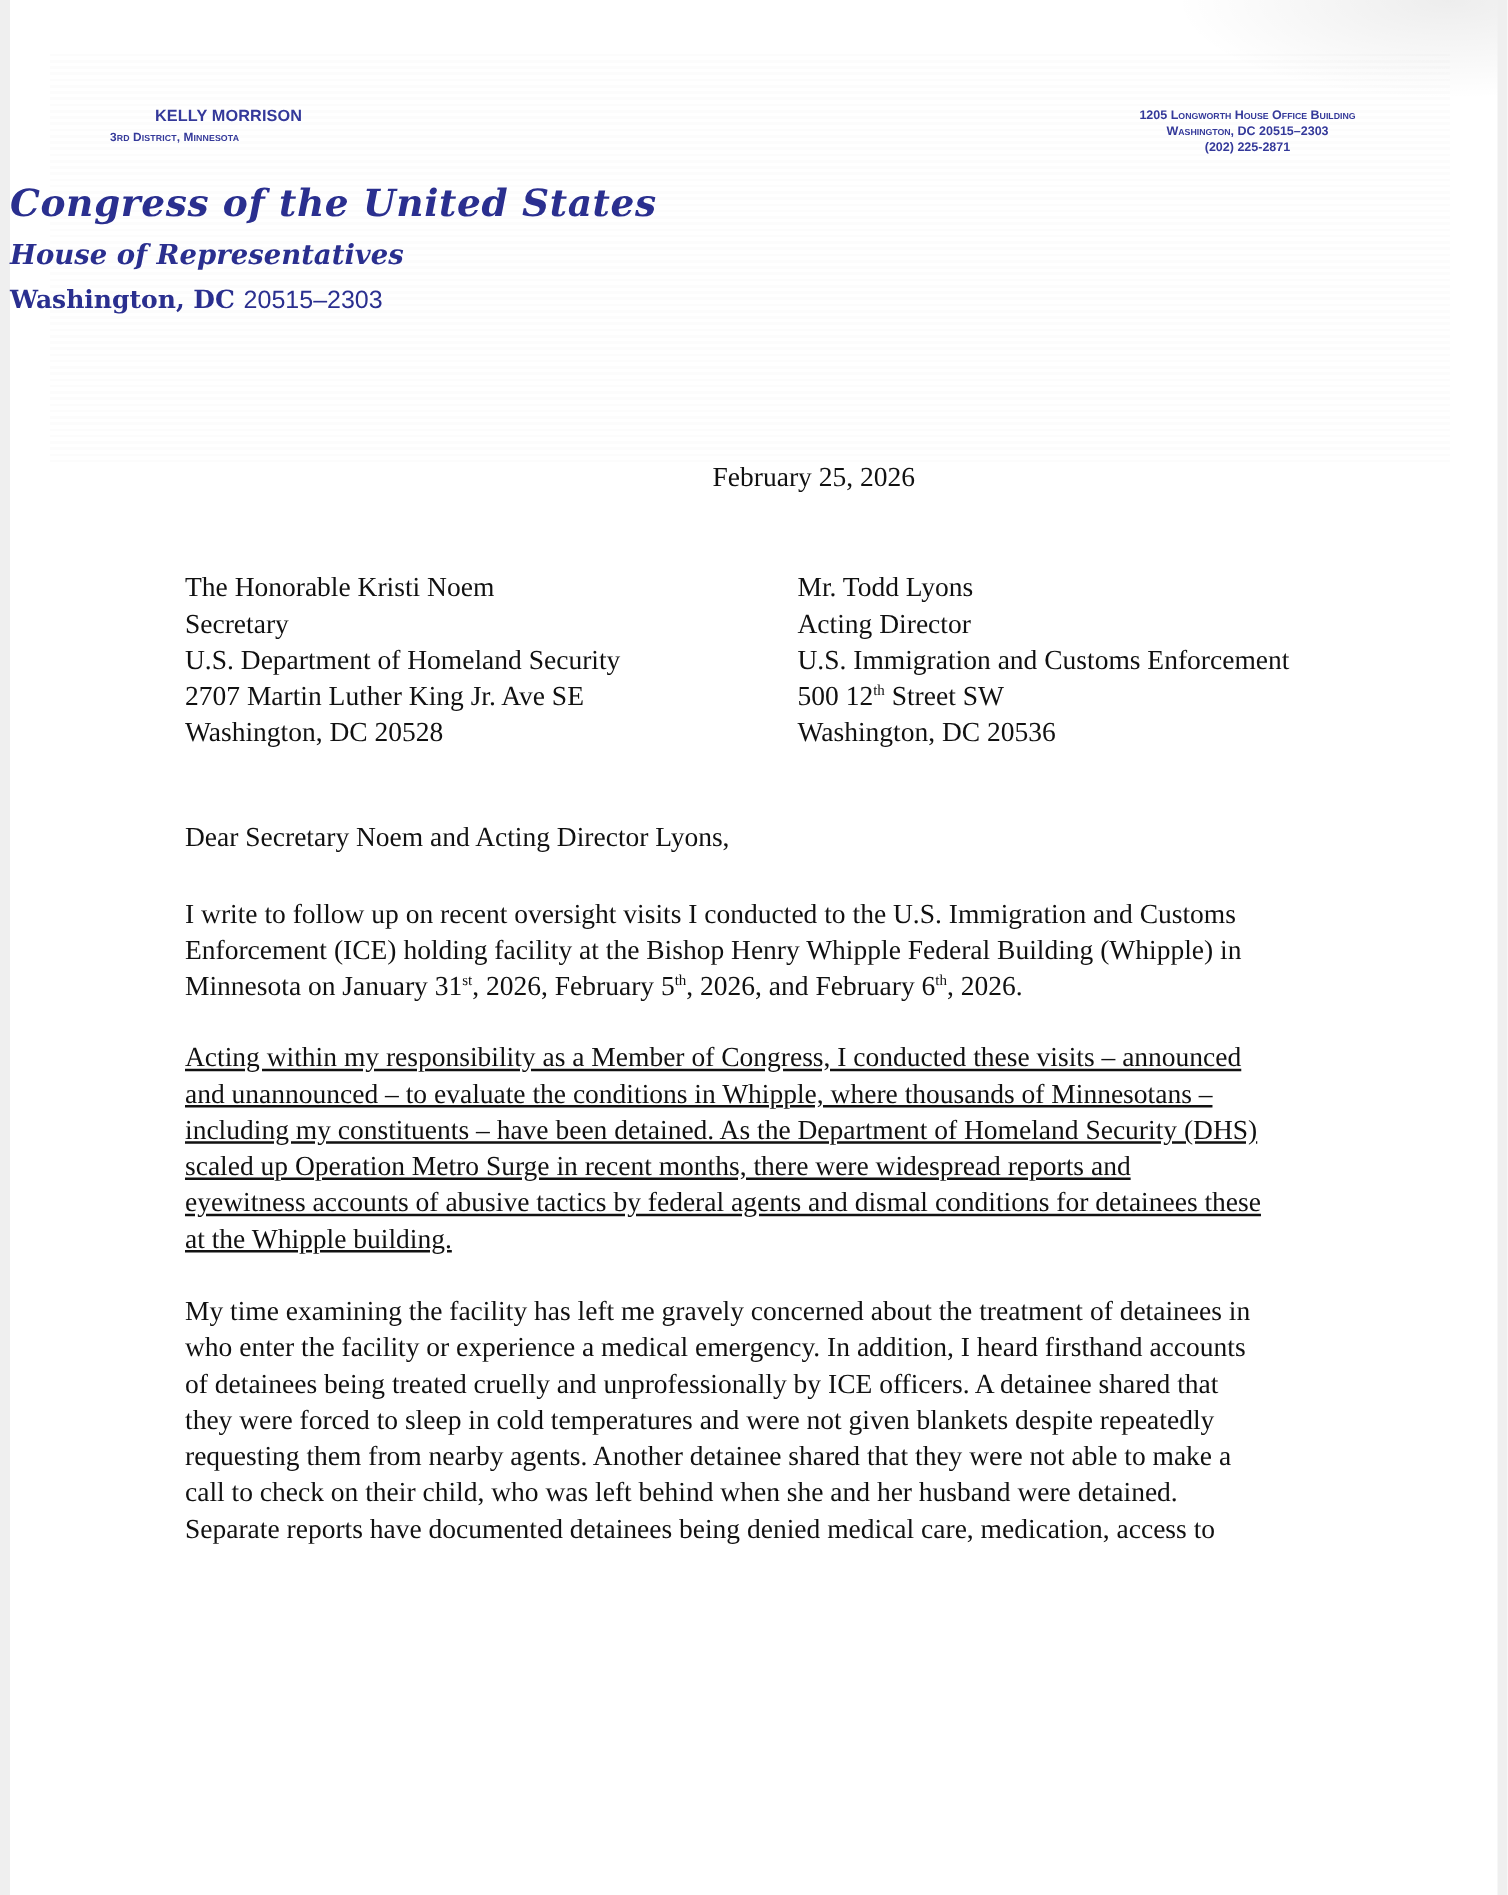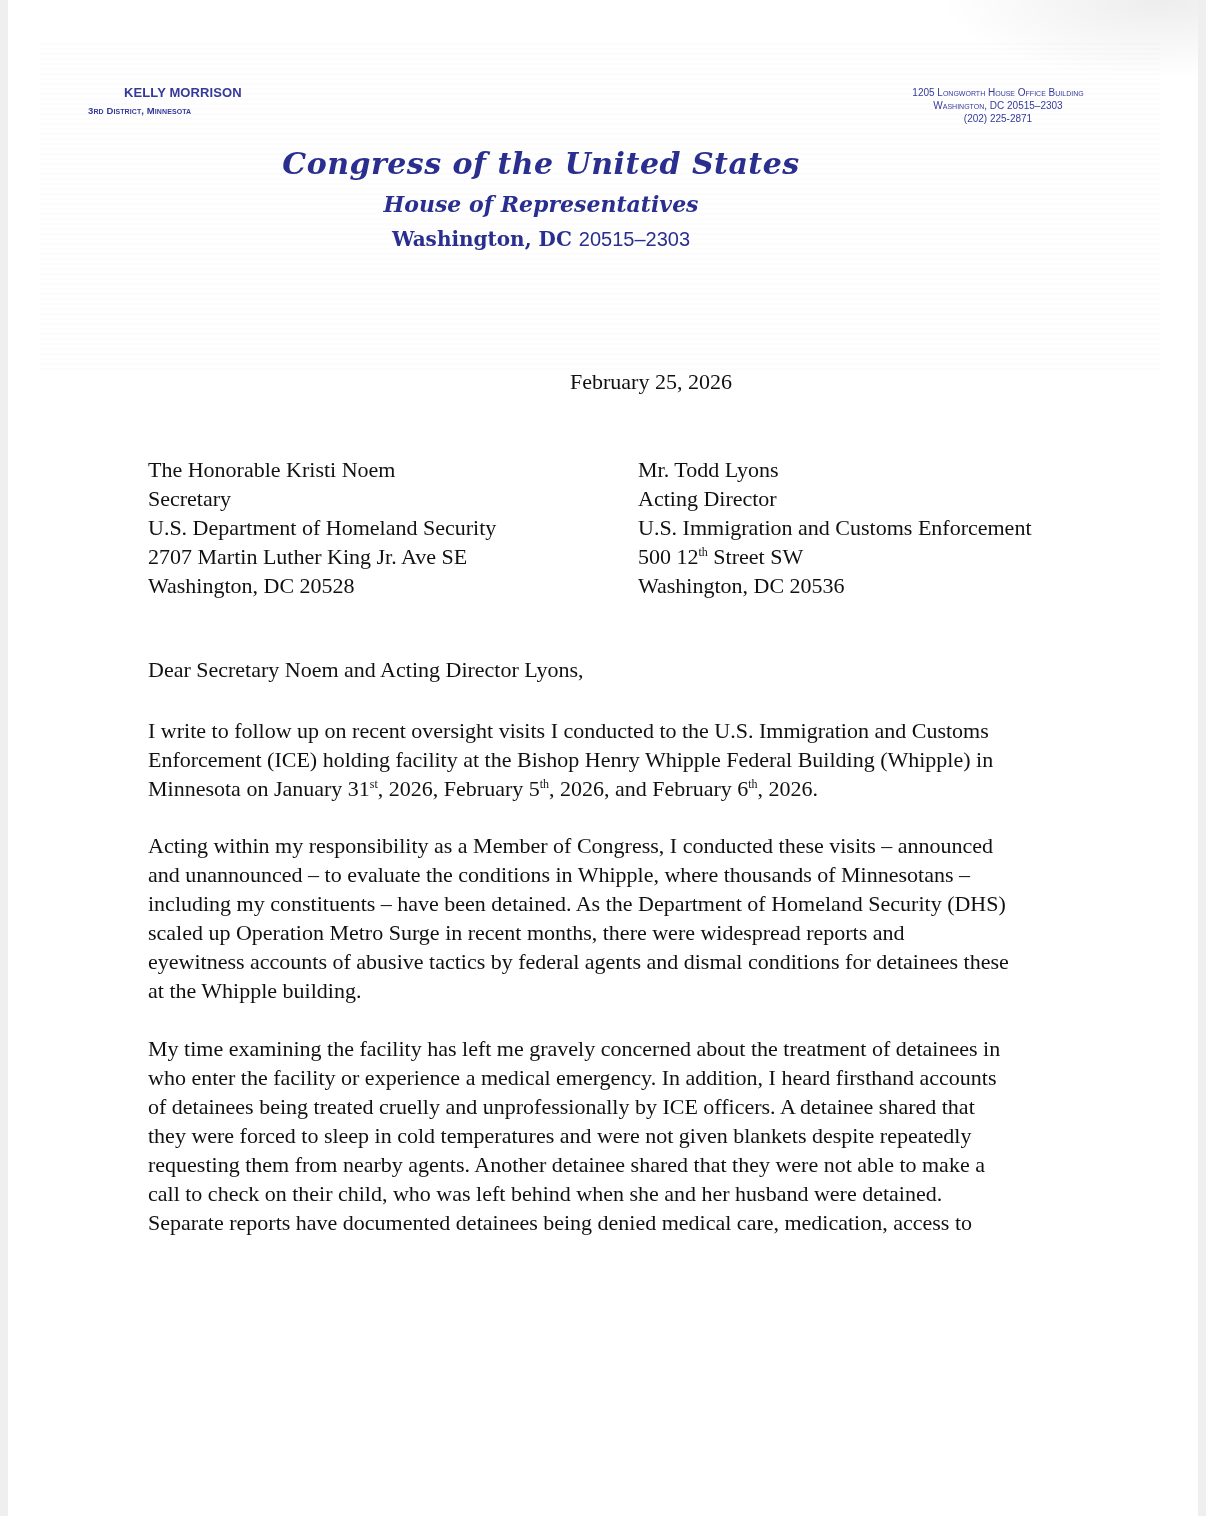--- a/index.html
+++ b/index.html
@@ -26,25 +26,25 @@
       font-family: "Liberation Sans", sans-serif; font-size: 13px; font-weight: bold;
       color: #34399a; letter-spacing: 0.1px; padding-left: 36px;
     }
     .rep-district {
       position: absolute; left: 80px; top: 105px;
       font-family: "Liberation Sans", sans-serif; font-size: 9.5px; font-weight: bold;
       color: #34399a; font-variant: small-caps; letter-spacing: 0.1px;
     }
     .office-block {
       position: absolute; left: 870px; top: 86px; width: 240px; text-align: center;
-      font-family: "Liberation Sans", sans-serif; font-size: 10px; font-weight: normal;
+      font-family: "Liberation Sans", sans-serif; font-size: 10px; font-weight: bold;
       color: #34399a; line-height: 13px; font-variant: small-caps;
     }
     .seal-line {
-      position: absolute; left: 0; width: 1066px; text-align: center; color: #2a2f8f;
+      position: absolute; left: 0; width: 1066px; text-align: left; color: #2a2f8f;
       font-family: "DejaVu Serif", serif; font-weight: bold;
     }
     .seal-1 { top: 146px; font-size: 30px; letter-spacing: 0.5px; font-style: italic; }
     .seal-2 { top: 191px; font-size: 22px; font-style: italic; }
     .seal-3 { top: 227px; font-size: 20px; }
     .seal-3 .zip { font-family: "Liberation Sans", sans-serif; font-weight: normal; }
     .date {
       position: absolute; left: 0; width: 1190px; top: 369px; text-align: center;
       font-size: 22px; color: #111; padding-left: 48px;
     }
@@ -56,21 +56,21 @@
     .addr div { white-space: nowrap; }
     sup { font-size: 12px; line-height: 0; vertical-align: super; text-align: right; }
     .salutation {
       position: absolute; left: 140px; top: 657px; font-size: 22px; color: #111;
     }
     .para {
       position: absolute; left: 140px; width: 920px; font-size: 22px; line-height: 29px; color: #111;
     }
     .para .line { white-space: nowrap; display: block; }
     .p1 { top: 716px; }
-    .p2 { top: 831px; }
+    .p2 { top: 831px; text-decoration: underline; }
     .p3 { top: 1034px; }
   </style>
 </head>
 <body>
 
 <div class="page">
   <div class="corner-shade"></div>
   <div class="letterhead-bg"></div>
 
   <div class="rep-name">KELLY MORRISON</div>

